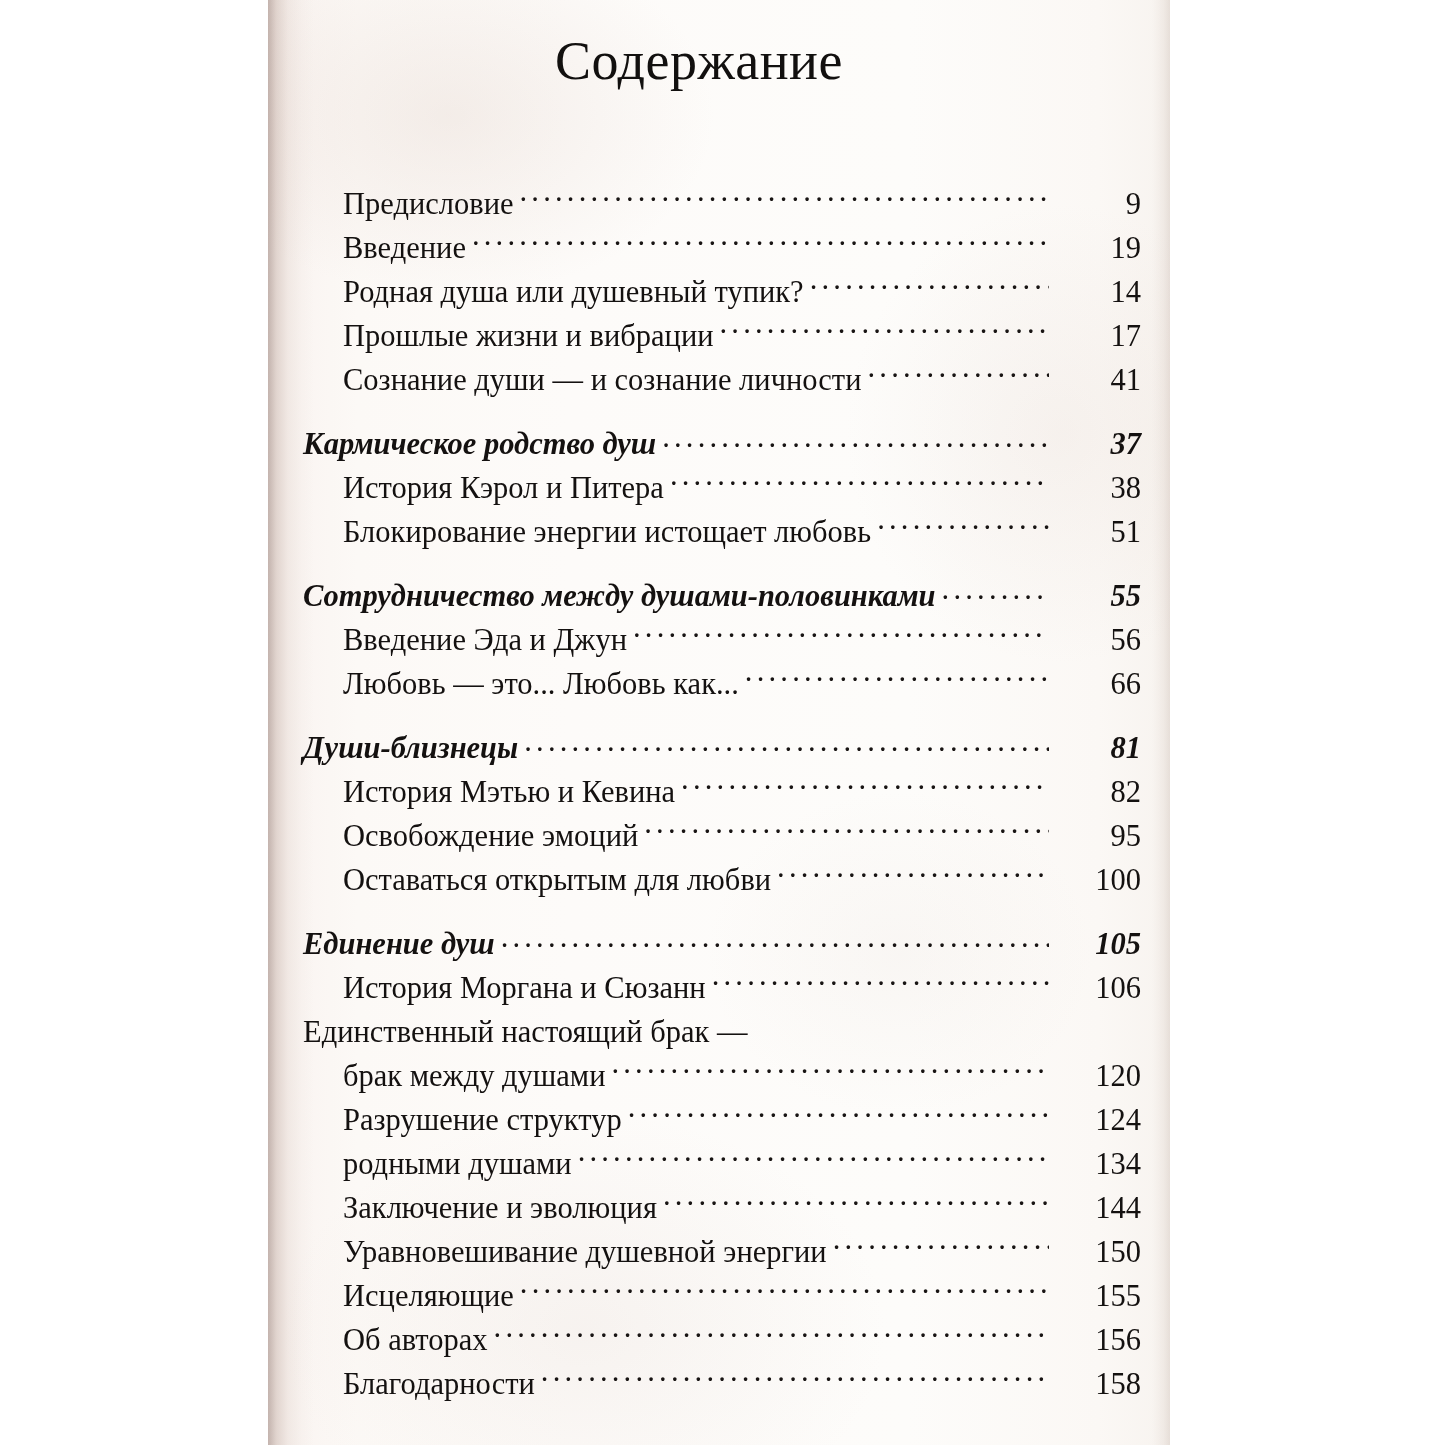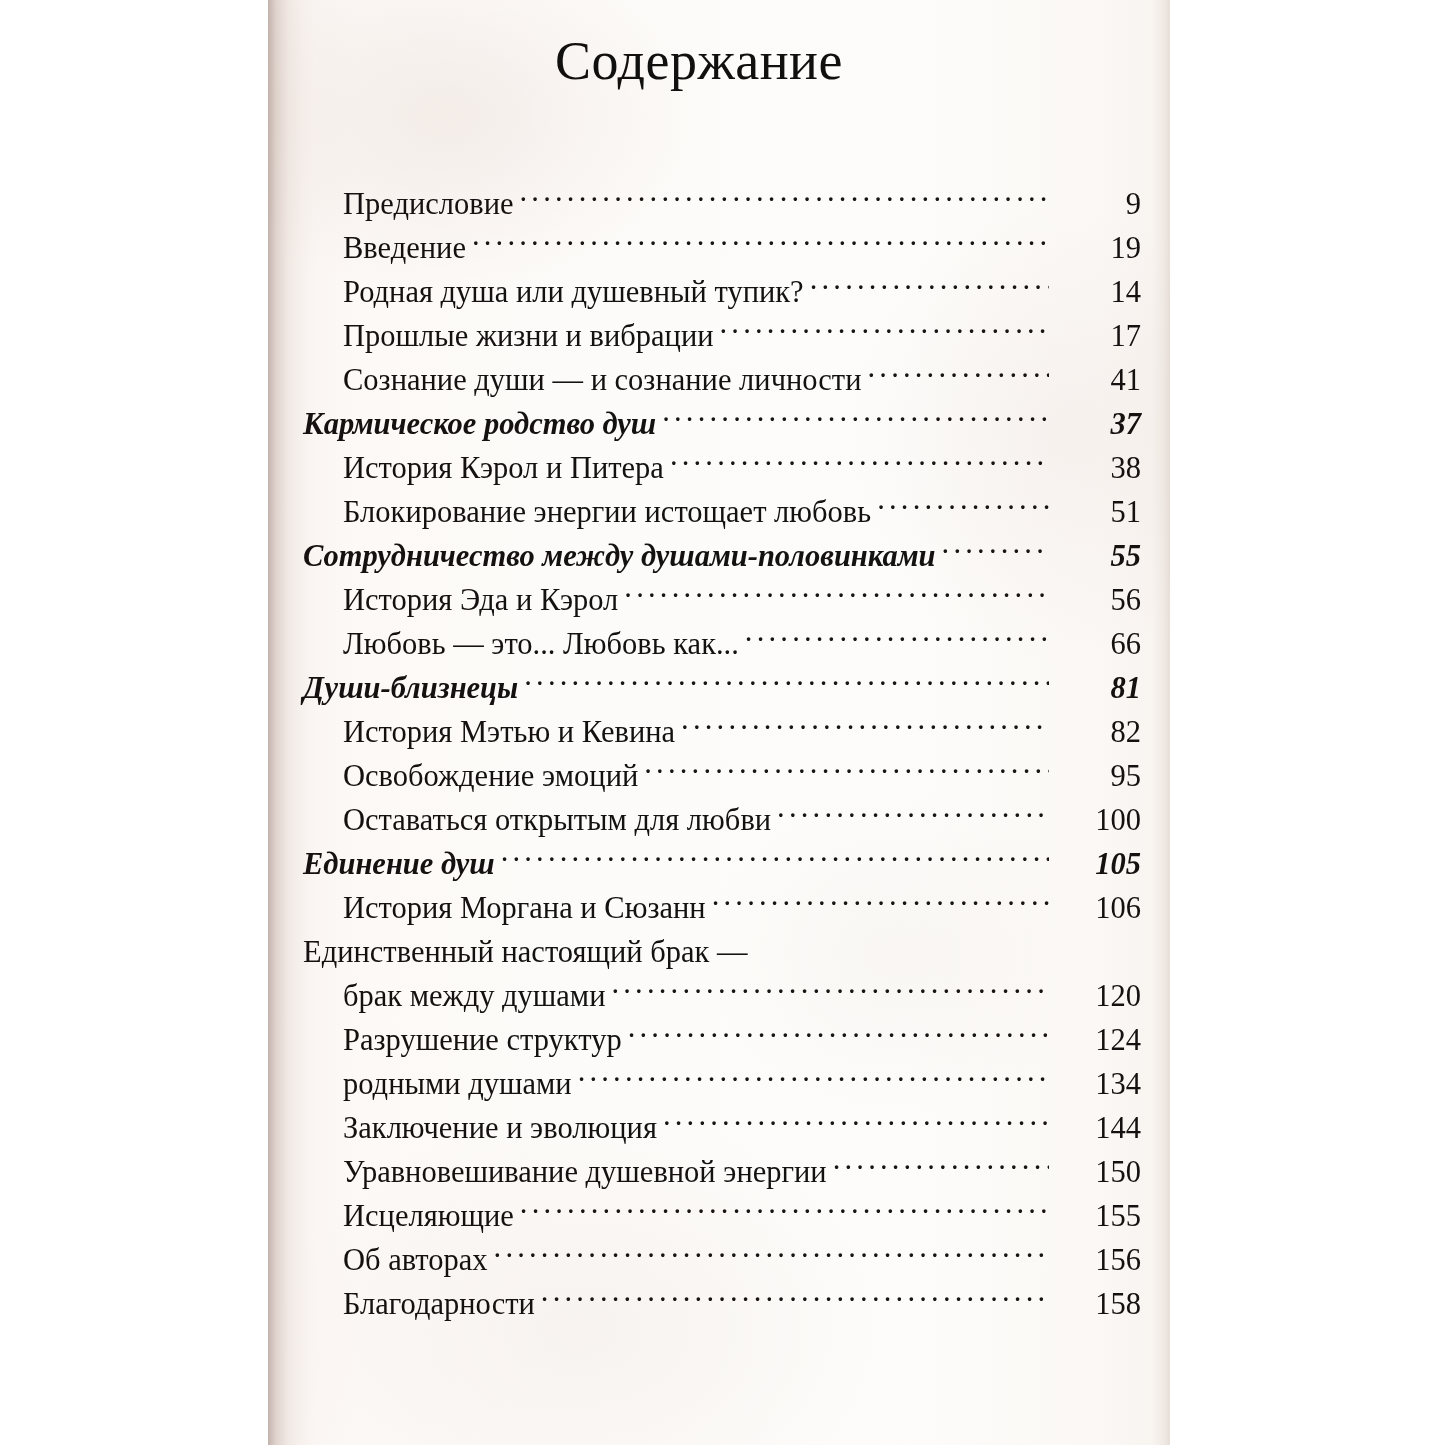--- a/index.html
+++ b/index.html
@@ -107,22 +107,23 @@
     display: flex;
     align-items: baseline;
     font-size: 30.5px;
     line-height: 44px;
     color: #141110;
     white-space: nowrap;
   }
   .toc-row.section {
     font-style: italic;
     font-weight: bold;
-    margin-top: 0;
+    margin-top: 20px;
     padding-left: 0px;
+    align-items: center;
   }
   .toc-row.entry {
     padding-left: 40px;
   }
   .toc-row.cont {
     padding-left: 40px;
   }
 
   .row-label {
     flex: 0 0 auto;
@@ -210,21 +211,21 @@
           <span class="row-label">Блокирование энергии истощает любовь</span>
           <span class="leader"></span>
           <span class="page-num">51</span>
         </div>
         <div class="toc-row section">
           <span class="row-label">Сотрудничество между душами-половинками</span>
           <span class="leader"></span>
           <span class="page-num">55</span>
         </div>
         <div class="toc-row entry">
-          <span class="row-label">История Эда и Кэрол</span>
+          <span class="row-label">Введение Эда и Джун</span>
           <span class="leader"></span>
           <span class="page-num">56</span>
         </div>
         <div class="toc-row entry">
           <span class="row-label">Любовь — это... Любовь как...</span>
           <span class="leader"></span>
           <span class="page-num">66</span>
         </div>
         <div class="toc-row section">
           <span class="row-label">Души-близнецы</span>

